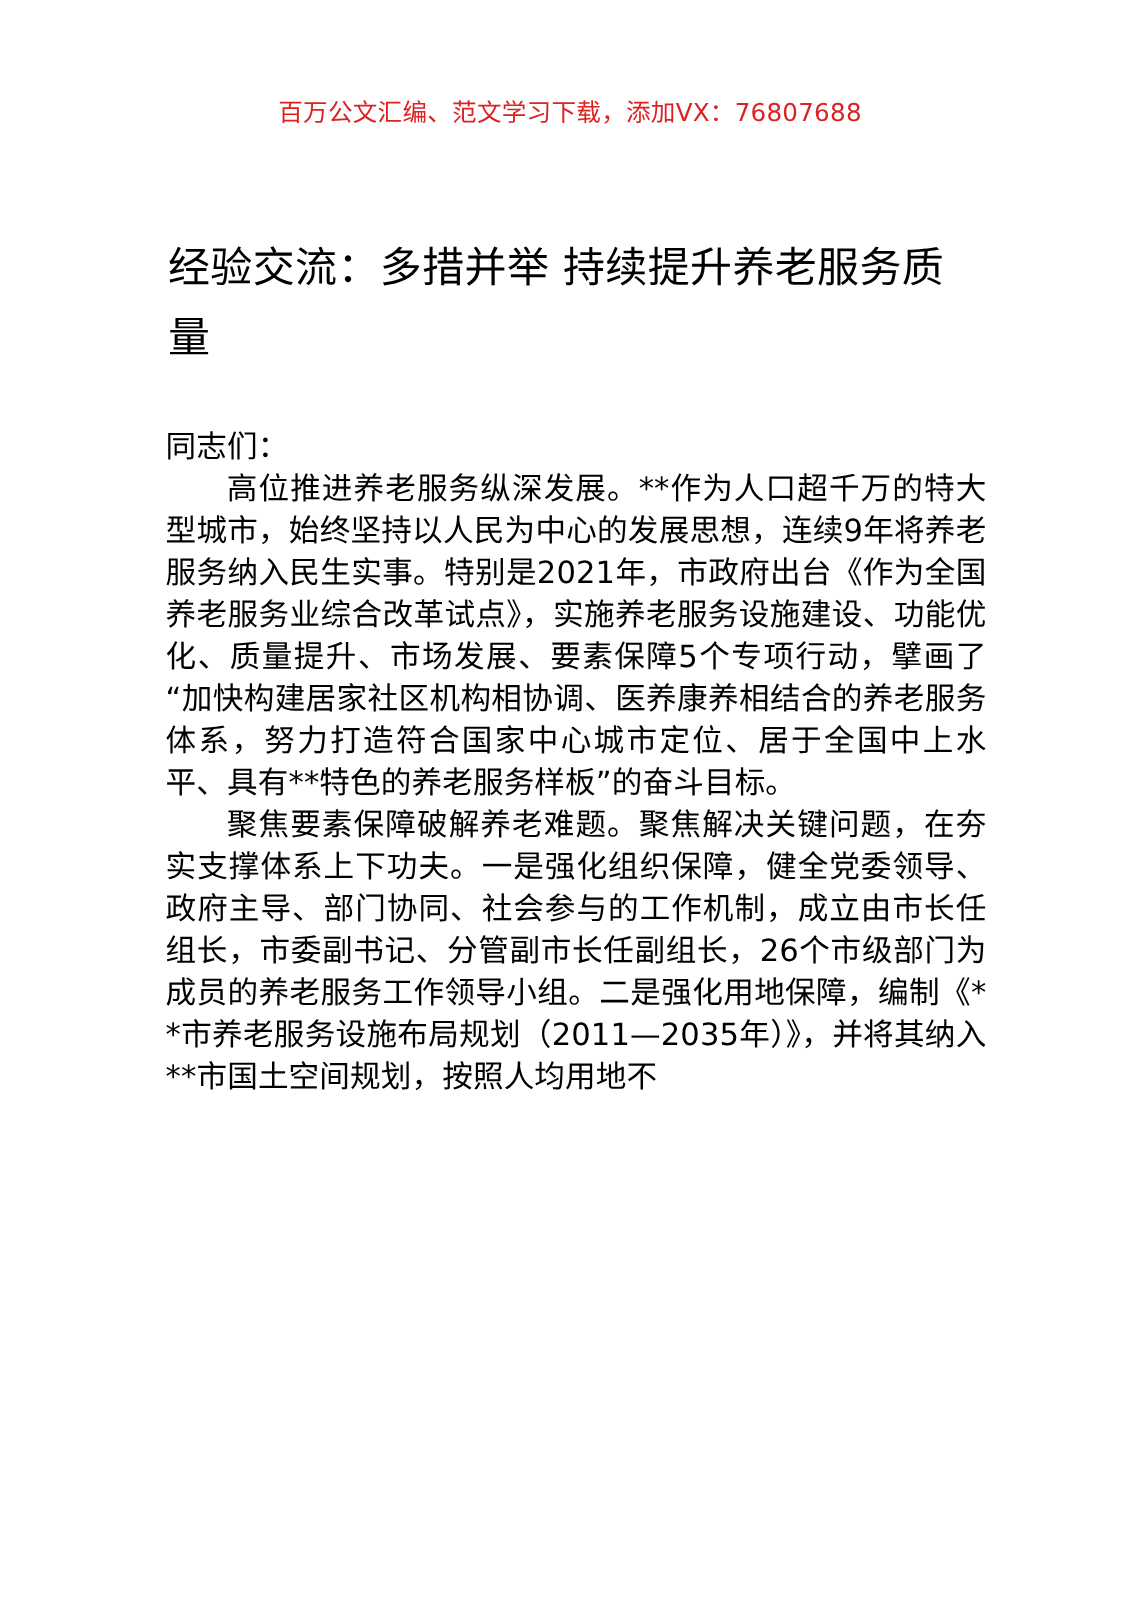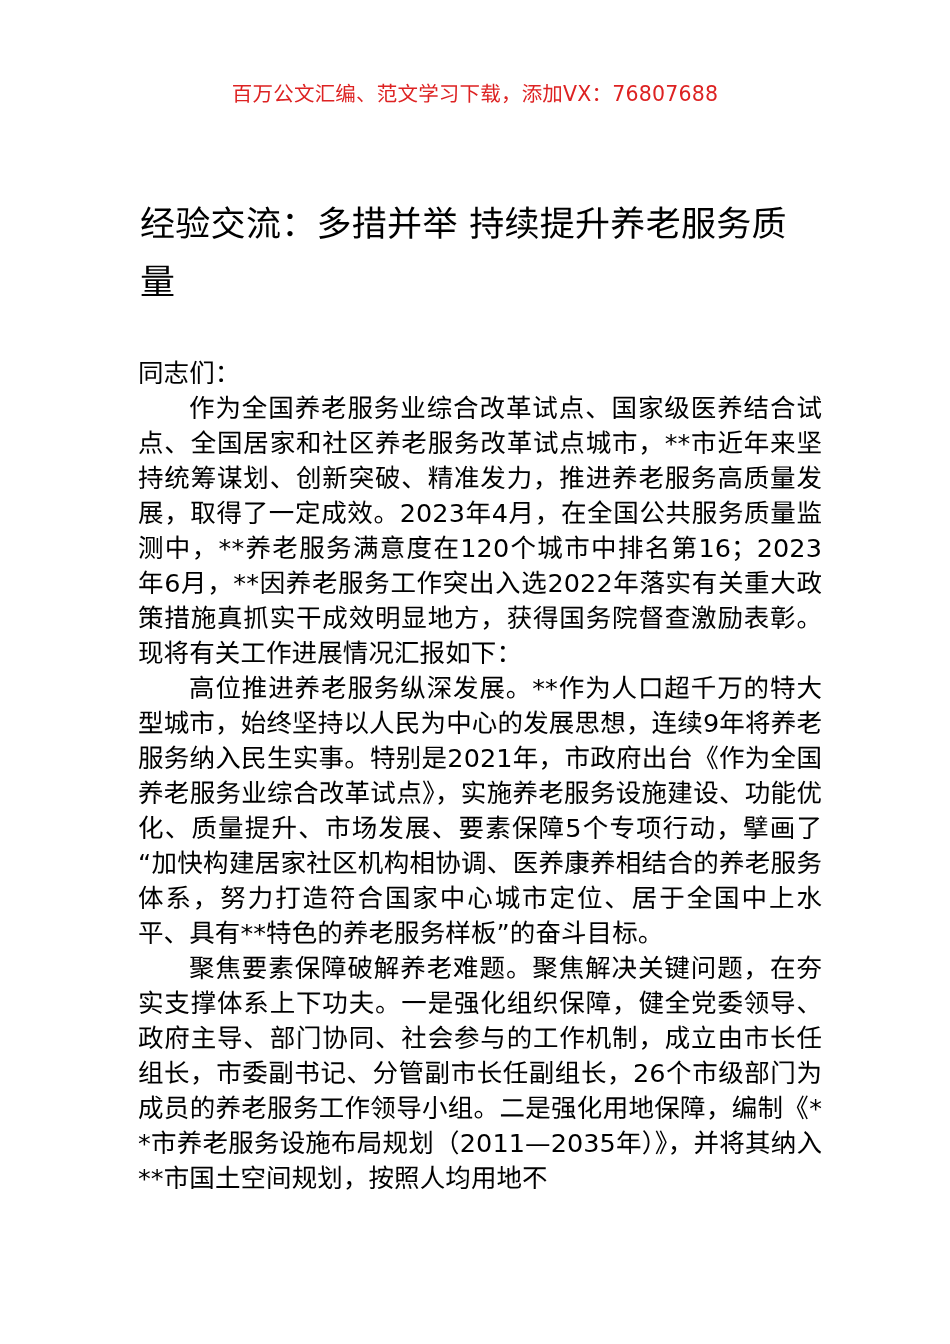--- a/index.html
+++ b/index.html
@@ -92,21 +92,20 @@
   <div class="promo-bar">
     <span class="promo-text">百万公文汇编、范文学习下载，添加VX：76807688</span>
   </div>
 
   <h1 class="doc-title">经验交流：多措并举 持续提升养老服务质量</h1>
 
   <div class="body-block">
 
     <p class="para flush">同志们：</p>
 
-    <p class="para indent">作为全国养老服务业综合改革试点、国家级医养结合试点、全国居家和社区养老服务改革试点城市，**市近年来坚持统筹谋划、创新突破、精准发力，推进养老服务高质量发展，取得了一定成效。2023年4月，在全国公共服务质量监测中，**养老服务满意度在120个城市中排名第16；2023年6月，**因养老服务工作突出入选2022年落实有关重大政策措施真抓实干成效明显地方，获得国务院督查激励表彰。现将有关工作进展情况汇报如下：</p>
 
     <p class="para indent">高位推进养老服务纵深发展。**作为人口超千万的特大型城市，始终坚持以人民为中心的发展思想，连续9年将养老服务纳入民生实事。特别是2021年，市政府出台《作为全国养老服务业综合改革试点》，实施养老服务设施建设、功能优化、质量提升、市场发展、要素保障5个专项行动，擘画了“加快构建居家社区机构相协调、医养康养相结合的养老服务体系，努力打造符合国家中心城市定位、居于全国中上水平、具有**特色的养老服务样板”的奋斗目标。</p>
 
     <p class="para indent">聚焦要素保障破解养老难题。聚焦解决关键问题，在夯实支撑体系上下功夫。一是强化组织保障，健全党委领导、政府主导、部门协同、社会参与的工作机制，成立由市长任组长，市委副书记、分管副市长任副组长，26个市级部门为成员的养老服务工作领导小组。二是强化用地保障，编制《**市养老服务设施布局规划（2011—2035年）》，并将其纳入**市国土空间规划，按照人均用地不</p>
 
   </div>
 
 </div>
 
 </body></html>

